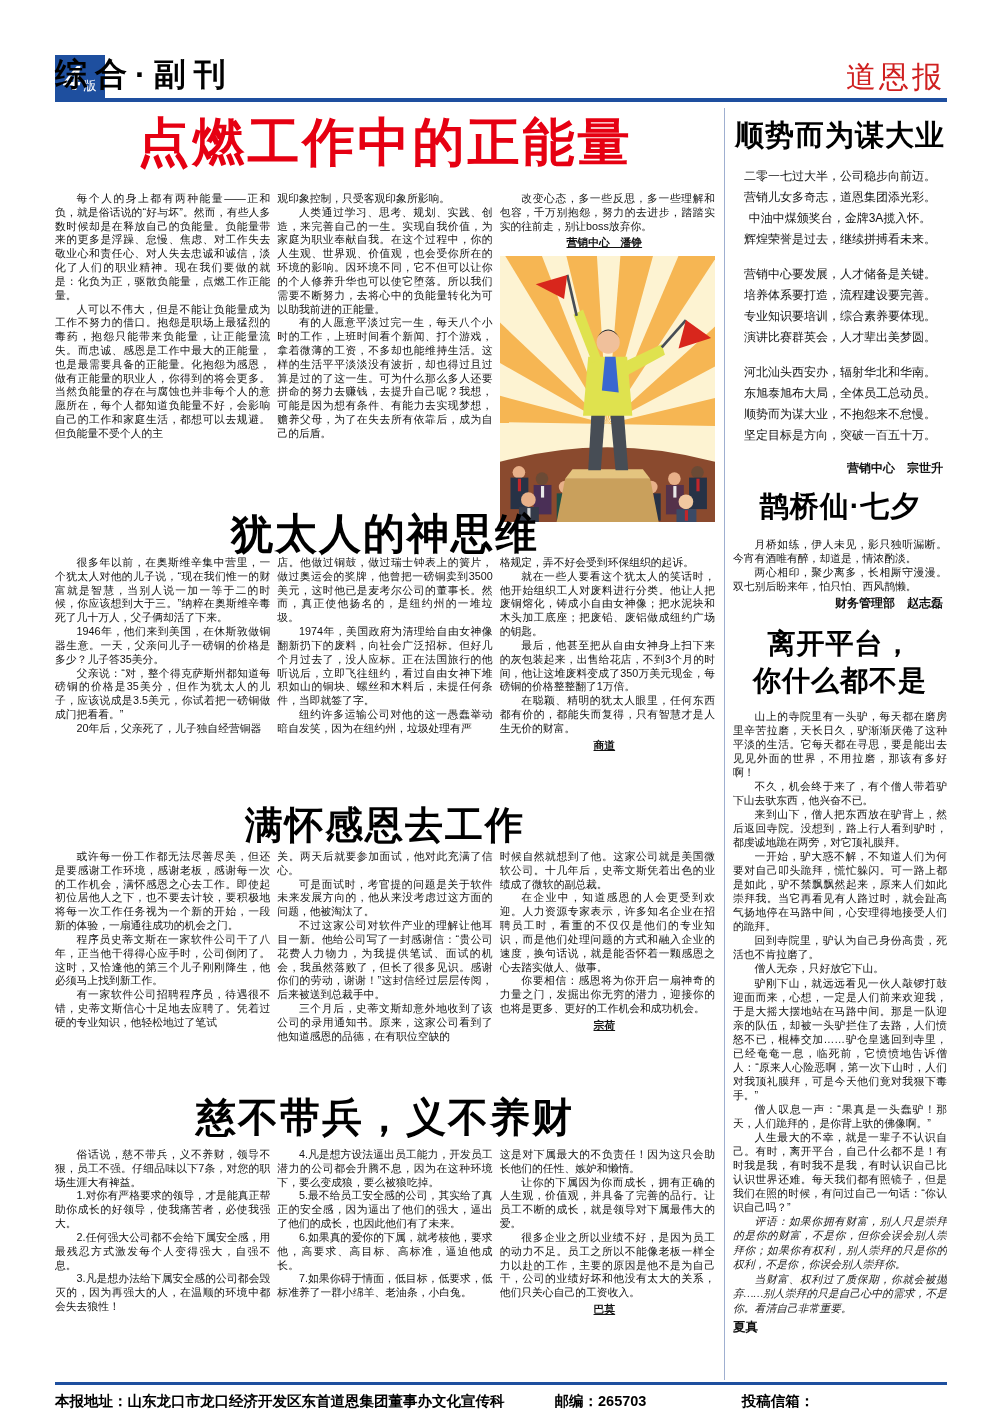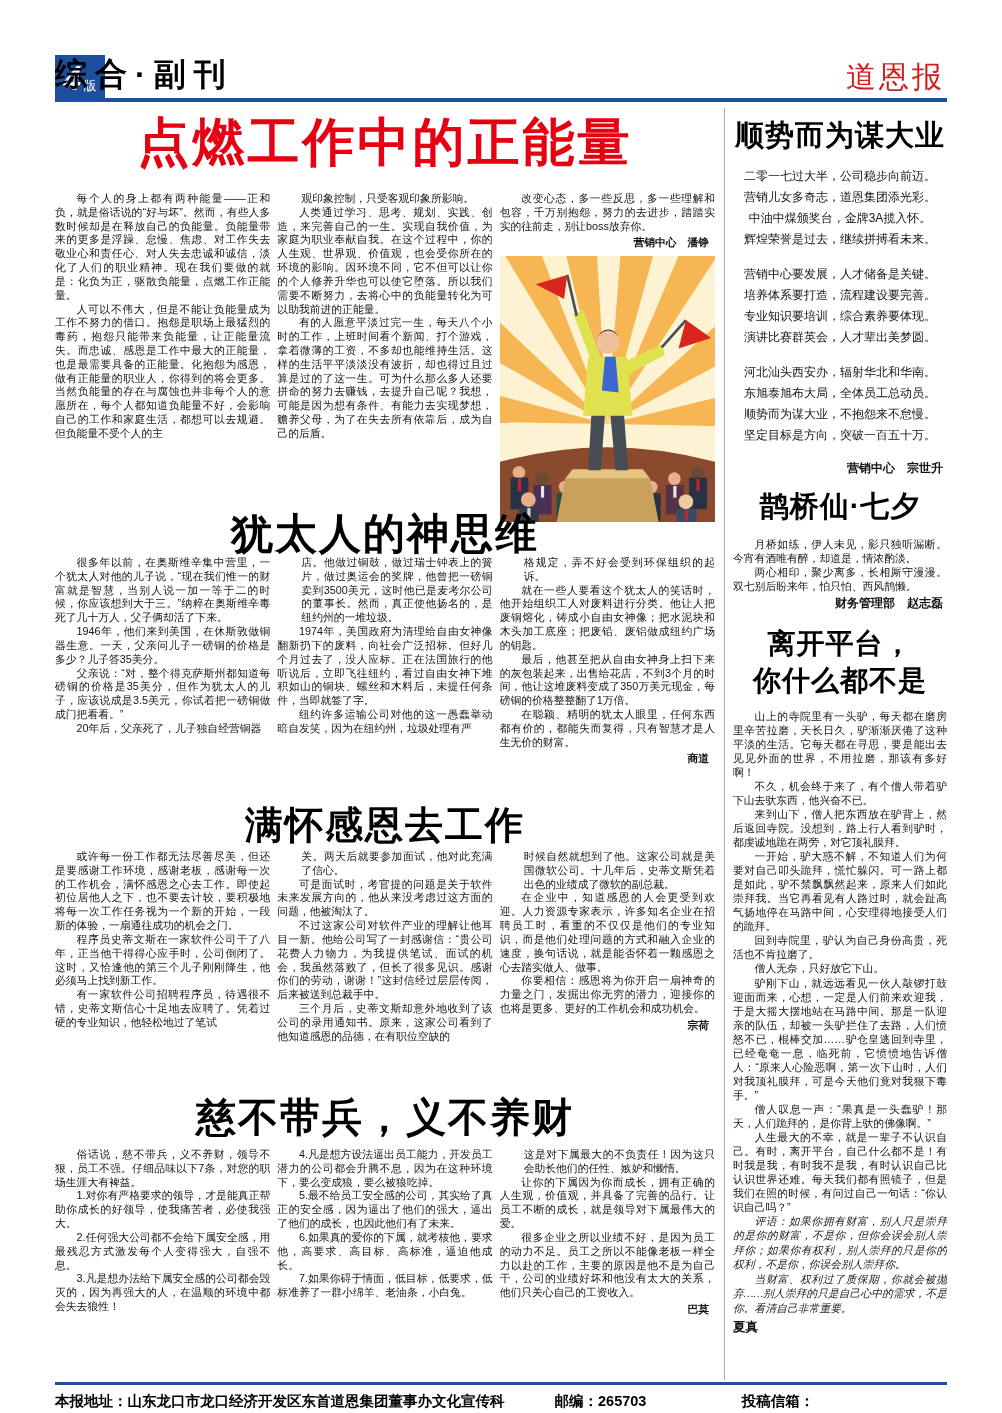--- a/index.html
+++ b/index.html
@@ -27,23 +27,23 @@
   .t-grat{top:800px;font-size:38px;}
   .t-tough{top:1090px;font-size:40px;}
   
   .cols{position:absolute;left:55px;width:660px;display:flex;gap:7px;}
   .cols-main{top:192px;height:330px;}
   .cols-jewish{top:556px;height:240px;}
   .cols-grat{top:850px;height:236px;}
   .cols-tough{top:1148px;height:228px;}
   .col{flex:1;overflow:hidden;text-align:justify;}
   .col p{margin:0;text-indent:2em;font-size:10.8px;line-height:1.28;color:#131313;}
-  .cont p:first-child{text-indent:0;margin-left:24px;}
-  .byline{text-align:right;text-indent:0 !important;padding-right:6px;
-          font-weight:bold;margin-top:3px !important;}
+  .cont p:first-child{text-indent:0;}
+  .byline{text-align:center;text-indent:0 !important;padding-right:6px;
+          font-weight:bold;margin-top:3px !important;text-decoration:underline;}
   
   .illus{display:block;width:100%;height:auto;margin-top:6px;}
   
   .rail{position:absolute;left:733px;top:104px;width:214px;height:1276px;overflow:hidden;margin-top:12px;}
   .rail h2{margin:0 0 10px 0;text-align:center;font-size:29px;font-weight:bold;color:#000;letter-spacing:1px;}
   .stanza{margin:0 0 14px 0;}
   .stanza p{margin:0;text-align:center;font-size:12px;line-height:1.75;color:#131313;}
   .rail .poem-byline{text-align:right;font-size:12px;font-weight:bold;padding-right:4px;margin:2px 0 10px 0;}
   .rail .prose p{margin:0;text-indent:2em;text-align:justify;font-size:10.8px;line-height:1.3;color:#131313;}
   .t-platform{margin:14px 0 10px 0 !important;font-size:28px !important;line-height:1.3 !important;}

